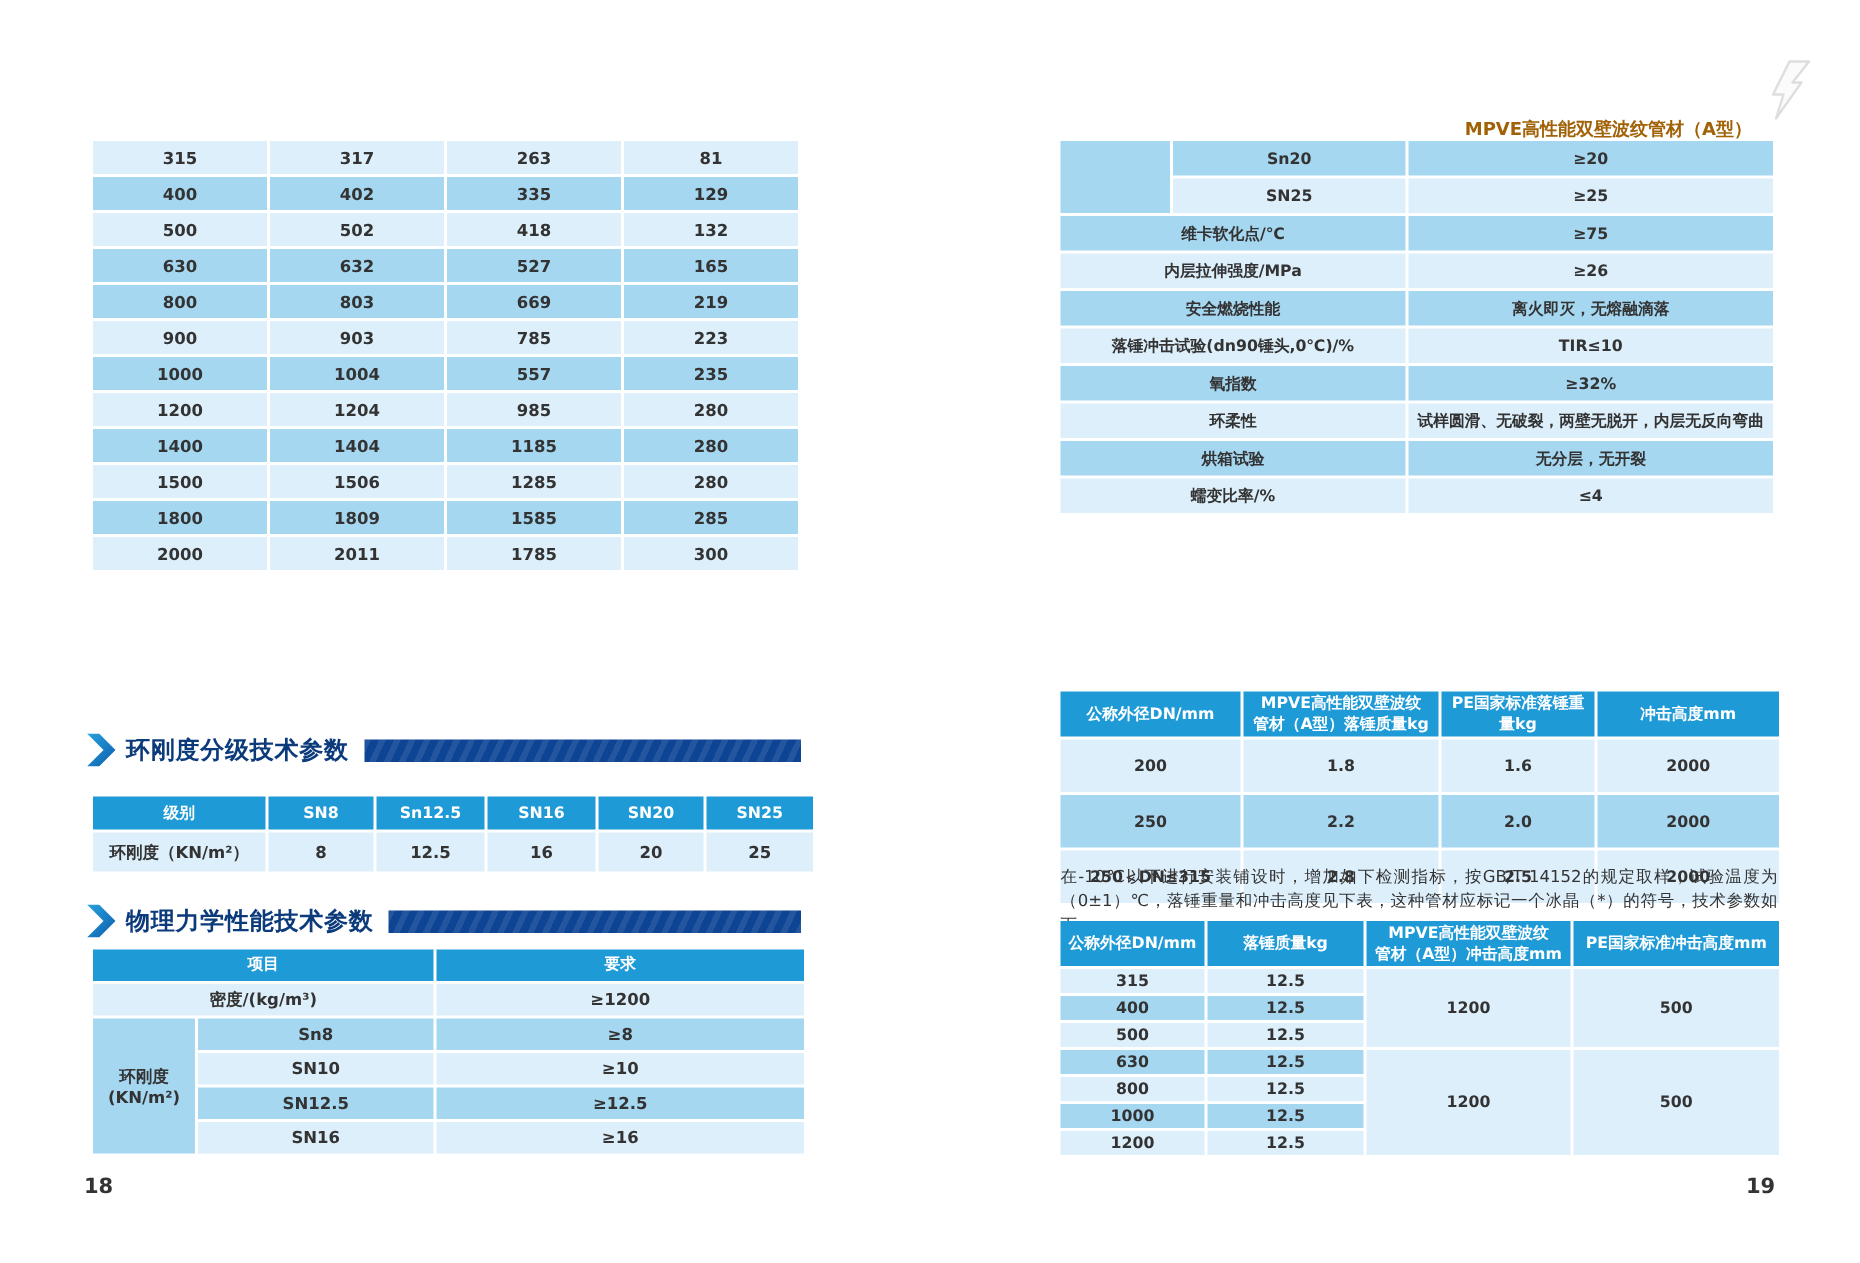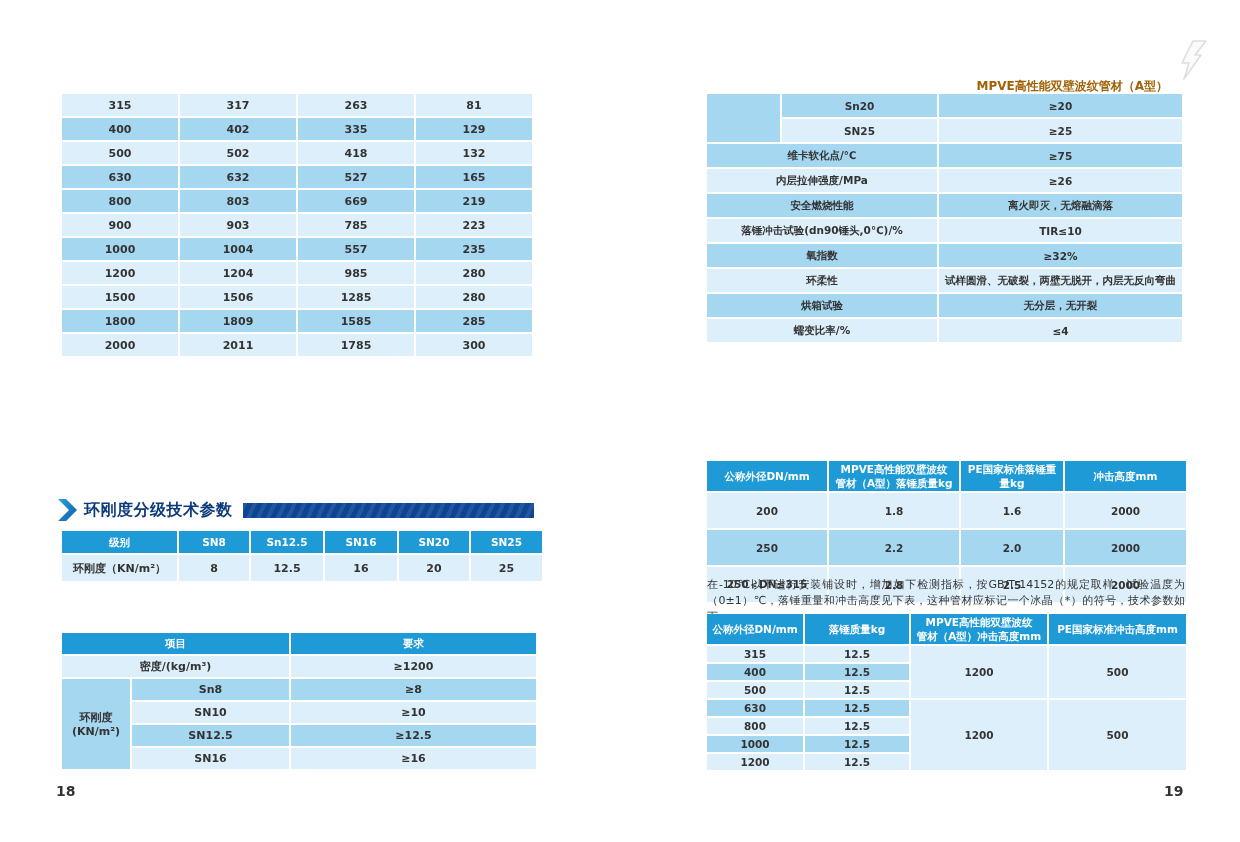--- a/index.html
+++ b/index.html
@@ -28,21 +28,21 @@
   .pre { white-space:pre-line; }
   .rl > td { background:#ddeffb; }
   .rd > td { background:#a6d7f1; }
   td.cl { background:#ddeffb; }
   td.cd { background:#a6d7f1; }
 
   .tblA { position:absolute; left:60px; top:92px; width:474px; }
   .tblA tr { height:22px; }
 
   .sec-head { position:absolute; display:flex; align-items:center; height:24px; }
-  .sec-head.s1 { left:56px; top:498px; width:478px;text-align:center; }
+  .sec-head.s1 { left:56px; top:488px; width:478px;text-align:center; }
   .sec-head.s2 { left:56px; top:602px; width:478px; }
   .sec-title { font-size:16px; font-weight:800; color:#0c3b7c; margin:0 10px 0 6px; white-space:nowrap; letter-spacing:0.5px; }
   .sec-bar { flex:1; height:15px; background:#0d4594;
              background-image:repeating-linear-gradient(115deg, rgba(255,255,255,0.09) 0 4px, transparent 4px 9px); }
 
   .tblB { position:absolute; left:60px; top:529px; width:474px; }
   .tblB thead tr { height:22px; }
   .tblB tbody tr { height:26px; }
 
   .tblC { position:absolute; left:60px; top:631px; width:474px; }
@@ -130,20 +130,26 @@
         <tr class="rd">
           <td>1000</td>
           <td>1004</td>
           <td>557</td>
           <td>235</td>
         </tr>
         <tr class="rl">
           <td>1200</td>
           <td>1204</td>
           <td>985</td>
+          <td>280</td>
+        </tr>
+        <tr class="rd">
+          <td>1400</td>
+          <td>1404</td>
+          <td>1185</td>
           <td>280</td>
         </tr>
         <tr class="rl">
           <td>1500</td>
           <td>1506</td>
           <td>1285</td>
           <td>280</td>
         </tr>
         <tr class="rd">
           <td>1800</td>
@@ -198,20 +204,33 @@
         <td>环刚度（KN/m²）</td>
         <td>8</td>
         <td>12.5</td>
         <td>16</td>
         <td>20</td>
         <td>25</td>
       </tr>
     </tbody>
   </table>
 
+  <div class="sec-head s2">
+    <svg width="22" height="22" viewBox="0 0 22 22">
+      <defs>
+          <linearGradient id="gB" x1="0" y1="0" x2="1" y2="1">
+            <stop offset="0" stop-color="#2aa3de"></stop>
+            <stop offset="1" stop-color="#0b5cab"></stop>
+          </linearGradient>
+        </defs>
+      <path d="M2 0 L10 0 L21 11 L10 22 L2 22 L13 11 Z" fill="url(#gB)"></path>
+    </svg>
+    <span class="sec-title">物理力学性能技术参数</span>
+    <div class="sec-bar"></div>
+  </div>
 
   <table class="tblC">
     <colgroup>
         <col style="width:68px">
         <col style="width:157px">
         <col style="width:245px">
       </colgroup>
     <thead>
       <tr>
         <th colspan="2">项目</th>

